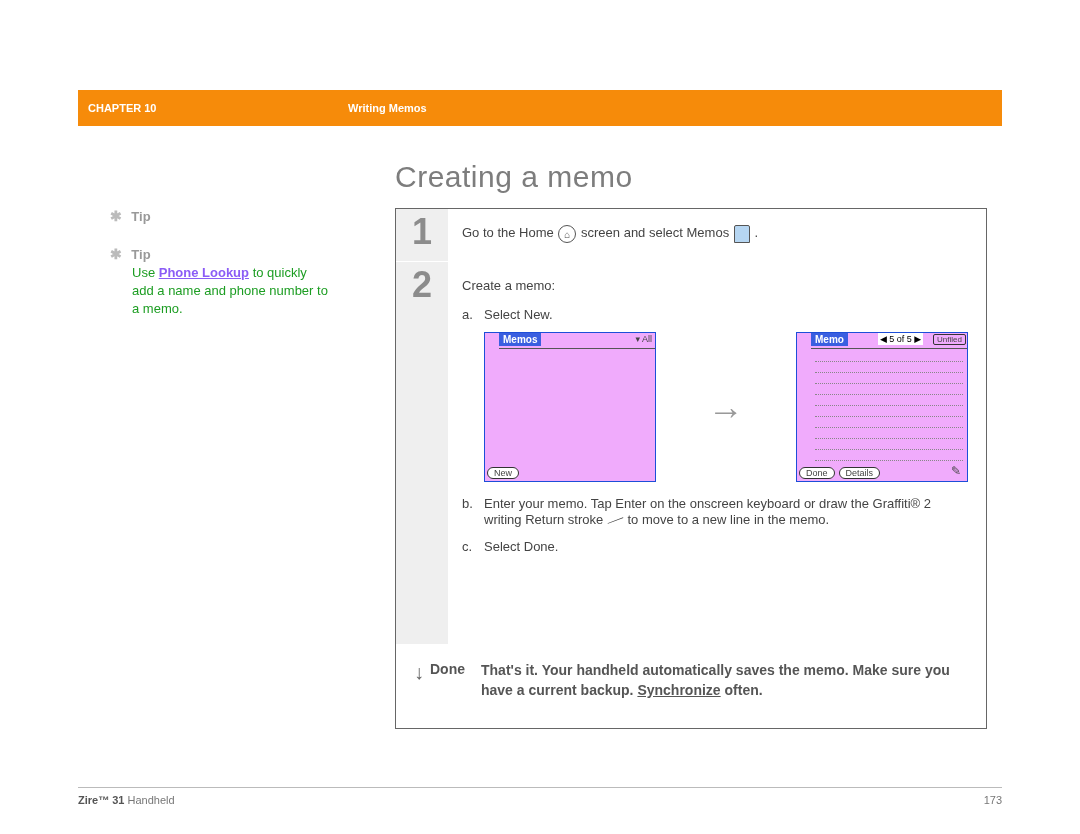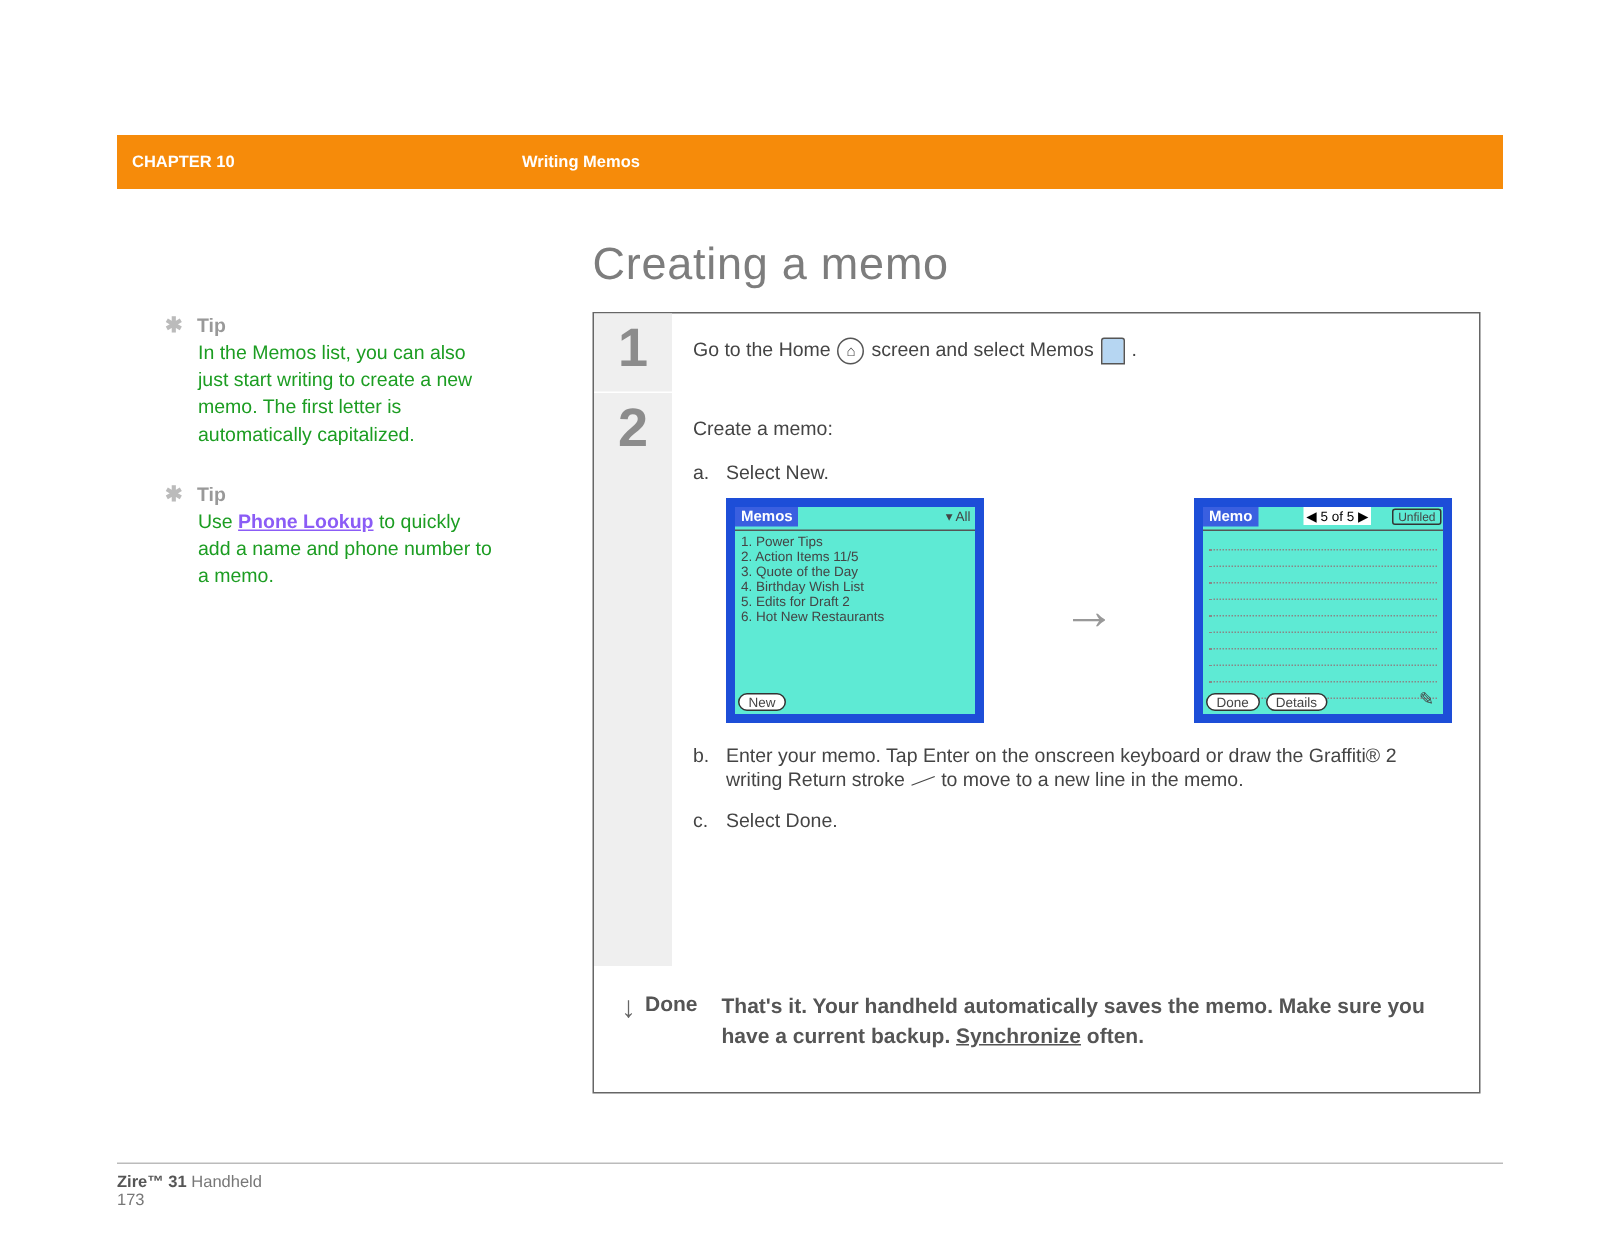--- a/index.html
+++ b/index.html
@@ -87,25 +87,26 @@
   .sub-letter { width: 22px; flex-shrink:0;}
   .screens-row {
     display: flex;
     align-items: center;
     justify-content: space-between;
     margin: 10px 0 14px 22px;
   }
   .screen-box {
     width: 172px;
     height: 150px;
-    border: 6px solid #1d4ed8;
+    border: 1px solid #1d4ed8;
     font-size: 9px;
-    background: #5eead4;
+    background: #f0abfc;
     position: relative;
     box-sizing: border-box;
+    padding-left: 14px;
   }
   .screen-title {
     background: #3a5fe0;
     color: #fff;
     font-weight: bold;
     padding: 1px 4px;
     float: left;
     font-size: 10px;
   }
   .screen-memo-title {
@@ -199,21 +200,20 @@
   .footer {
     position:absolute;
     left:78px; right:78px;
     bottom: 28px;
     border-top: 1px solid #bbb;
     padding-top: 6px;
     font-size: 11px;
     color: #777;
     display:flex;
     justify-content:space-between;
-    flex-direction:column;
   }
   .footer b { color:#555;}
   .pen-icon {
     position:absolute;
     right: 6px;
     bottom: 3px;
     font-size: 12px;
   }
   .screen-top-right-unfiled {
     float:right;
@@ -235,21 +235,20 @@
 
 <div class="page-title">Creating a memo</div>
 
 <div class="tip-column">
 
   <div class="tip-block">
     <div class="tip-label-row">
       <span class="tip-star">✱</span>
       <span>Tip</span>
     </div>
-    <div class="tip-text">In the Memos list, you can also just start writing to create a new memo. The first letter is automatically capitalized.</div>
   </div>
 
   <div class="tip-block">
     <div class="tip-label-row">
       <span class="tip-star">✱</span>
       <span>Tip</span>
     </div>
     <div class="tip-text">
       <span>Use </span><span class="link">Phone Lookup</span><span> to quickly add a name and phone number to a memo.</span>
     </div>
@@ -281,28 +280,20 @@
           <span>Select New.</span>
         </div>
       </div>
 
       <div class="screens-row">
         <div class="screen-box">
           <div class="screen-top">
             <span class="screen-title">Memos</span>
             <span class="dropdown">▾ All</span>
           </div>
-          <div class="screen-body">
-            <div class="line">1. Power Tips</div>
-            <div class="line">2. Action Items 11/5</div>
-            <div class="line">3. Quote of the Day</div>
-            <div class="line">4. Birthday Wish List</div>
-            <div class="line">5. Edits for Draft 2</div>
-            <div class="line">6. Hot New Restaurants</div>
-          </div>
           <div class="screen-bottom">
             <span class="pill">New</span>
           </div>
         </div>
 
         <div class="arrow">→</div>
 
         <div class="screen-box">
           <div class="screen-top">
             <span class="screen-memo-title">Memo</span>

